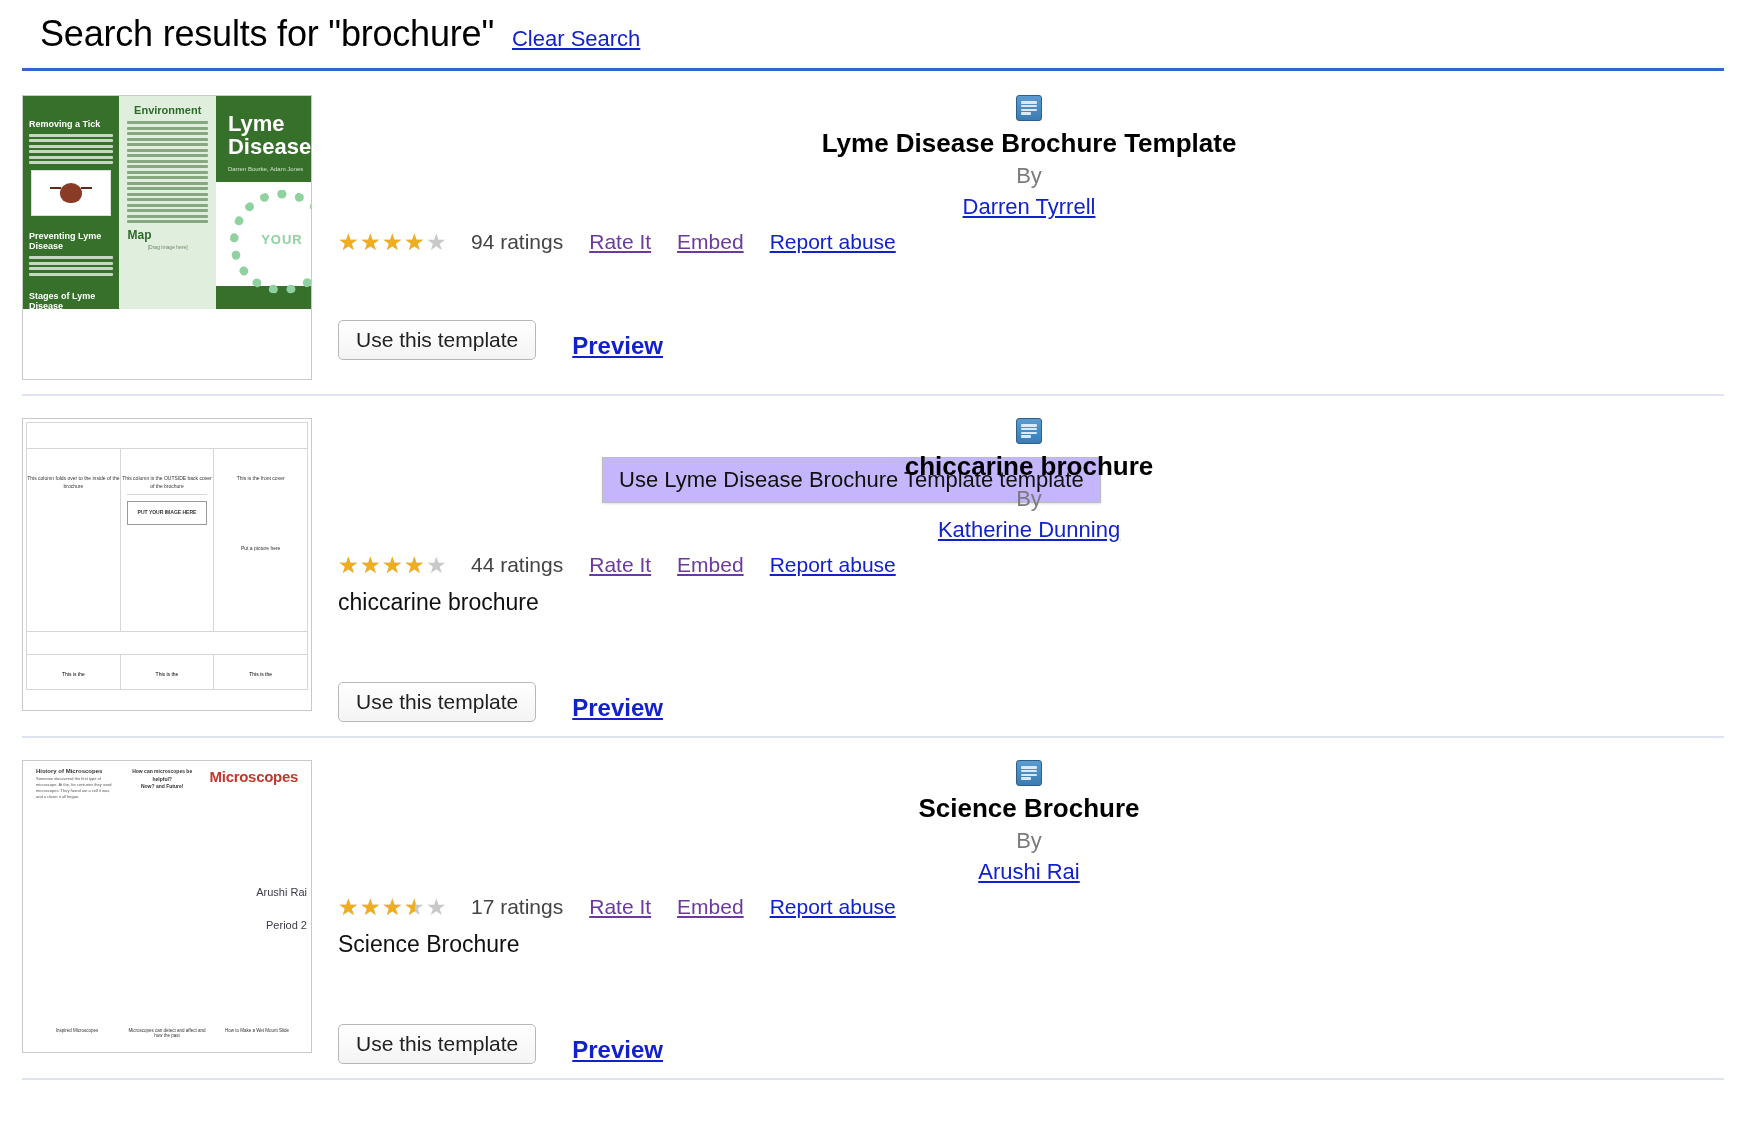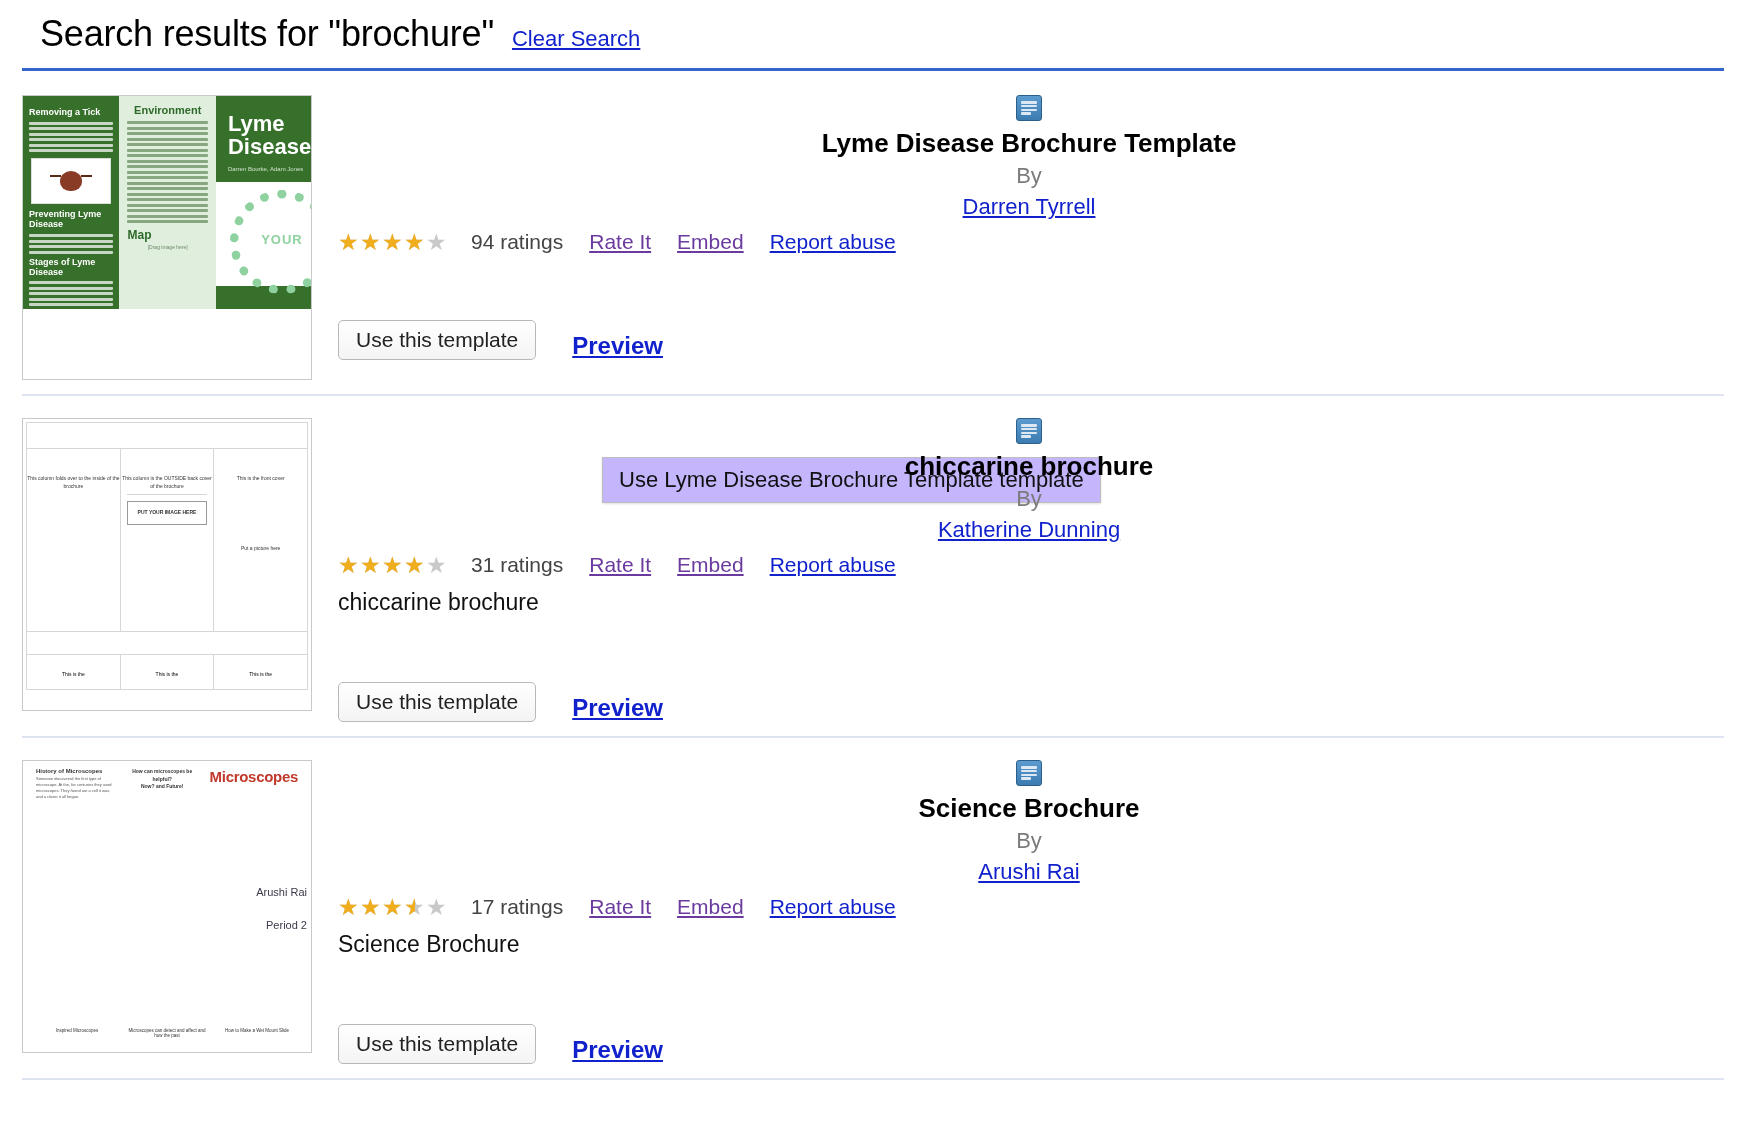--- a/index.html
+++ b/index.html
@@ -87,21 +87,21 @@
 
   
   .tf1 { display: flex; height: 213px; width: 100%; }
   .tf1 .col { position: relative; box-sizing: border-box; overflow: hidden; }
   .tf1 .c1 { width: 33.5%; background: #37702b; padding: 8px 6px; }
   .tf1 .c2 { width: 33.5%; background: #dfeedd; padding: 8px 8px; }
   .tf1 .c3 { width: 33%; background: #37702b; }
   .ln { height: 3px; border-radius: 1px; margin: 2.5px 0; }
   .ln.w { background: rgba(255,255,255,.72); }
   .ln.d { background: rgba(60,110,50,.55); }
-  .hd-w { color:#fff; font-size:9px; font-weight:bold; margin:4px 0 4px 0; line-height:1.1; }
+  .hd-w { color:#fff; font-size:9px; font-weight:bold; margin:16px 0 4px 0; line-height:1.1; }
   .hd-g { color:#2e6b2a; font-size:11px; font-weight:bold; text-align:center; margin:0 0 5px 0; }
   .tickbox { background:#fff; border:1px solid #ddd; height:44px; margin:6px 2px; position:relative; }
   .tick { position:absolute; left:50%; top:50%; transform:translate(-50%,-50%); width:22px; height:20px; background:#8a3b25; border-radius:50% 50% 45% 45%; }
   .tick:before, .tick:after { content:''; position:absolute; top:4px; width:11px; height:2px; background:#5e2a18; }
   .tick:before { left:-10px; } .tick:after { right:-10px; }
   .map-word { color:#2e6b2a; font-size:12px; font-weight:bold; margin-top:5px; }
   .map-note { font-size:5px; color:#6d8a69; text-align:center; margin-top:2px; }
   .lyme-title { color:#fff; font-size:22px; font-weight:bold; line-height:1.05; padding:16px 0 0 12px; }
   .lyme-sub { color:#cfe3cb; font-size:6px; padding:8px 0 0 12px; }
   .lyme-seal-box { background:#fff; height:104px; margin:10px 0 0 0; position:relative; }
@@ -437,21 +437,21 @@
         </div>
 
         <div class="meta-line">
           <span class="stars">
             <span class="star"><span class="bg">★</span><span class="fg">★</span></span>
             <span class="star"><span class="bg">★</span><span class="fg">★</span></span>
             <span class="star"><span class="bg">★</span><span class="fg">★</span></span>
             <span class="star"><span class="bg">★</span><span class="fg">★</span></span>
             <span class="star"><span class="bg">★</span><span class="fg" style="width:0"></span></span>
           </span>
-          <span class="ratings-count">31 ratings</span>
+          <span class="ratings-count">44 ratings</span>
           <span class="meta-link visited">Rate It</span>
           <span class="meta-link visited">Embed</span>
           <span class="meta-link fresh">Report abuse</span>
         </div>
 
         <div class="description">chiccarine brochure</div>
 
         <div class="action-row">
           <button class="use-btn">Use this template</button>
           <span class="preview-link">Preview</span>

